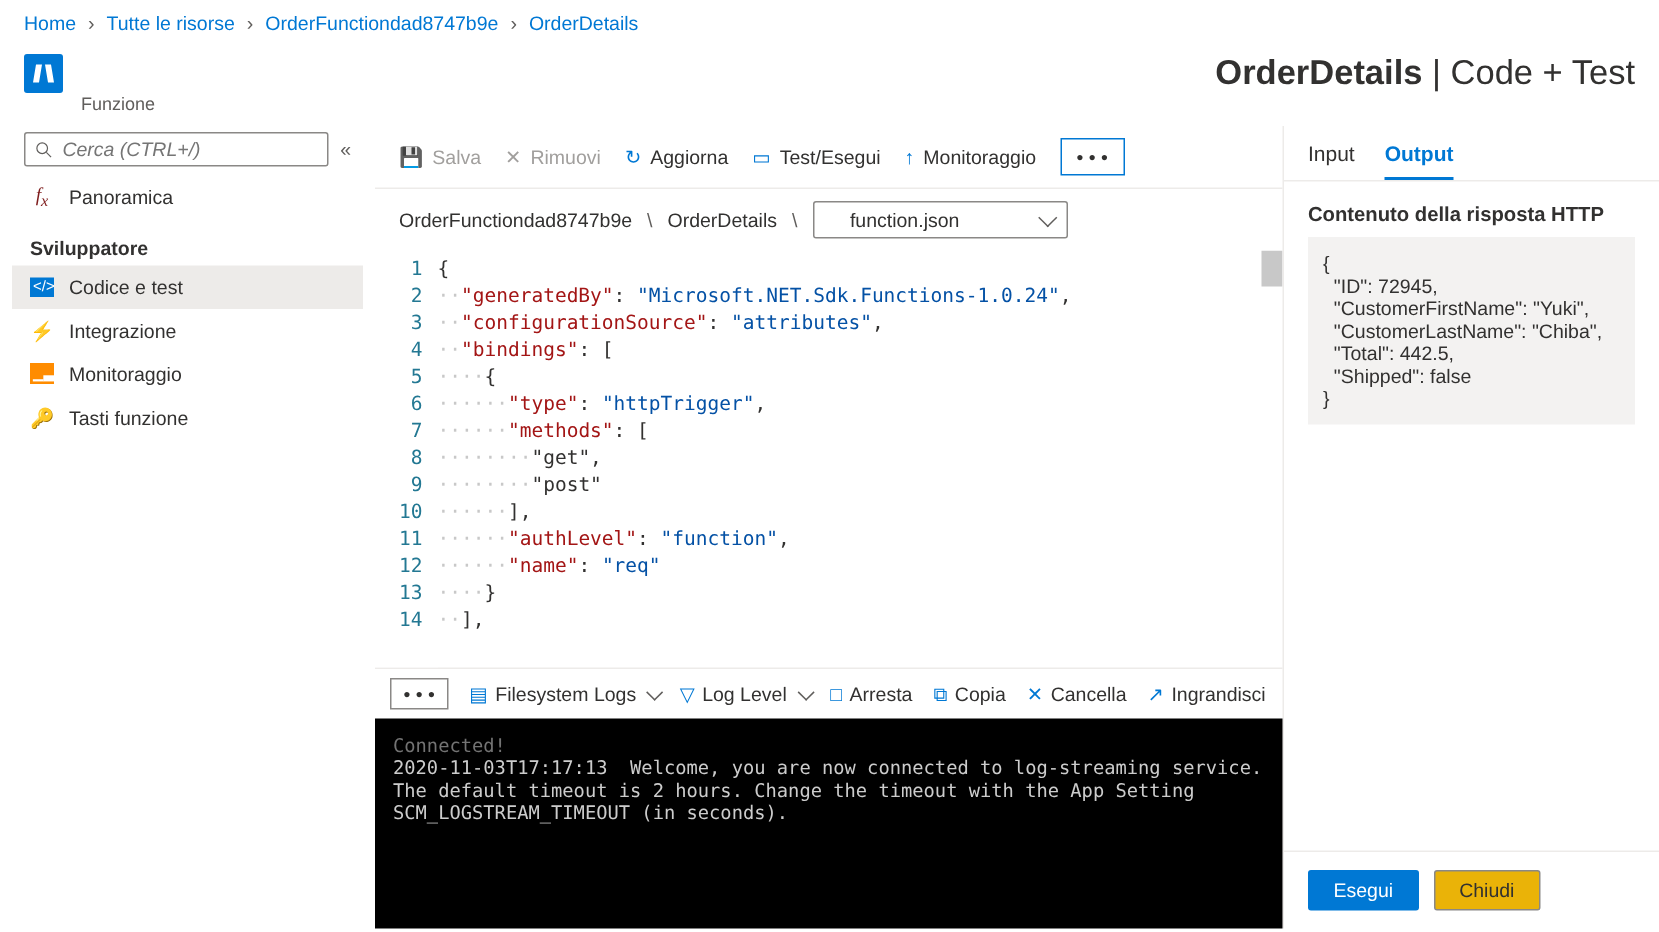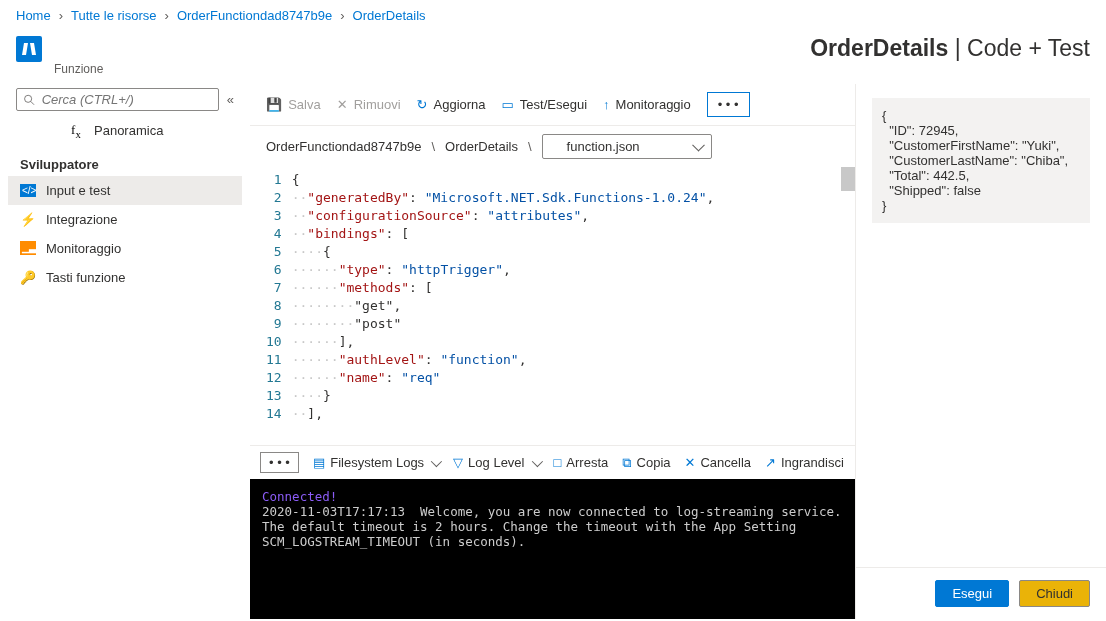--- a/index.html
+++ b/index.html
@@ -51,31 +51,31 @@
 .code .dots { color: #c8c8c8; }
 .scrollbar-v { position: absolute; right: 0; top: 0; width: 14px; height: 24px; background: #c8c8c8; }
 
 .log-toolbar { display: flex; align-items: center; gap: 14px; padding: 6px 10px; border-top: 1px solid #edebe9; font-size: 13px; }
 .log-toolbar .small-more { border: 1px solid #8a8886; padding: 2px 8px; cursor: pointer; }
 .log-toolbar .lbtn { display: flex; align-items: center; gap: 5px; cursor: pointer; }
 .log-toolbar .ic { color: #0078d4; }
 .chev { display:inline-block; width:8px; height:8px; border-right:1px solid #605e5c; border-bottom:1px solid #605e5c; transform: rotate(45deg) translateY(-2px); margin-left:2px;}
 
 .console { background: #000; color: #ccc; font-family: Consolas, monospace; font-size: 12.5px; padding: 10px 12px; height: 140px; white-space: pre-wrap; }
-.console .hl { color: #8b5cf6; text-align: center; }
+.console .hl { color: #737373; text-align: center; }
 
 .right-panel { width: 250px; display: flex; flex-direction: column; }
 .tabs { display: flex; gap: 20px; padding: 10px 16px 0; border-bottom: 1px solid #edebe9; }
 .tab { padding-bottom: 8px; cursor: pointer; font-size: 14px; color: #323130; }
 .tab.active { color: #0078d4; font-weight: 600; border-bottom: 2px solid #0078d4; }
 .panel-body { padding: 14px 16px; flex: 1; overflow: auto; }
 .panel-body h4 { font-size: 13.5px; font-weight: 600; margin-bottom: 8px; }
 .panel-body .val { font-size: 13px; margin-bottom: 18px; }
 .json-out { background: #f3f2f1; padding: 10px; font-size: 13px; white-space: pre-wrap; font-family: "Segoe UI", sans-serif; }
-.panel-footer { display: flex; gap: 10px; padding: 12px 16px; border-top: 1px solid #edebe9; justify-content: flex-end; }
+.panel-footer { display: flex; gap: 10px; padding: 12px 16px; border-top: 1px solid #edebe9; justify-content: flex-start; }
 .btn { padding: 5px 16px; font-size: 13px; cursor: pointer; border-radius: 2px; }
 .btn-primary { background: #0078d4; color: #fff; border: 1px solid #0078d4; }
 .btn-secondary { background: #eab308; color: #323130; border: 1px solid #8a8886; }
 
 svg { display: block; }
 </style>
 </head>
 <body>
 
 <div class="breadcrumb">
@@ -107,27 +107,27 @@
       <div class="search-box">
         <svg width="14" height="14" viewBox="0 0 16 16">
             <circle cx="6.5" cy="6.5" r="4.5" stroke="#605e5c" fill="none"></circle>
             <line x1="10" y1="10" x2="14" y2="14" stroke="#605e5c"></line>
           </svg>
         <input placeholder="Cerca (CTRL+/)" style="">
       </div>
       <span class="collapse-btn">«</span>
     </div>
     <div class="nav-item">
-      <span class="ni" style="color:#000000;font-family:serif;margin-left:48px;">f<sub>x</sub></span>
+      <span class="ni" style="color:#7f1d1d;font-style:italic;font-family:serif;">f<sub>x</sub></span>
       <span>Panoramica</span>
     </div>
     <div class="section-label">Sviluppatore</div>
     <div class="nav-item selected">
       <span class="ni" style="background:#0078d4;color:#fff;font-size:10px;padding:1px 2px;">&lt;/&gt;</span>
-      <span>Input e test</span>
+      <span>Codice e test</span>
     </div>
     <div class="nav-item">
       <span class="ni" style="color:#ffa500;">⚡</span>
       <span>Integrazione</span>
     </div>
     <div class="nav-item">
       <span class="ni" style="background:#ff8c00;color:#fff;font-size:9px;padding:2px;">▁▃</span>
       <span>Monitoraggio</span>
     </div>
     <div class="nav-item">
@@ -225,21 +225,26 @@
           <span class="ic">↗</span>
           <span>Ingrandisci</span>
         </div>
       </div>
 
       <div class="console"><span class="hl">Connected!</span>
 <span>2020-11-03T17:17:13  Welcome, you are now connected to log-streaming service. The default timeout is 2 hours. Change the timeout with the App Setting SCM_LOGSTREAM_TIMEOUT (in seconds).</span></div>
     </div>
 
     <div class="right-panel">
+      <div class="tabs">
+        <div class="tab">Input</div>
+        <div class="tab active">Output</div>
+      </div>
       <div class="panel-body">
+        <h4>Contenuto della risposta HTTP</h4>
         <div class="json-out">{
   "ID": 72945,
   "CustomerFirstName": "Yuki",
   "CustomerLastName": "Chiba",
   "Total": 442.5,
   "Shipped": false
 }</div>
       </div>
       <div class="panel-footer">
         <div class="btn btn-primary">Esegui</div>

